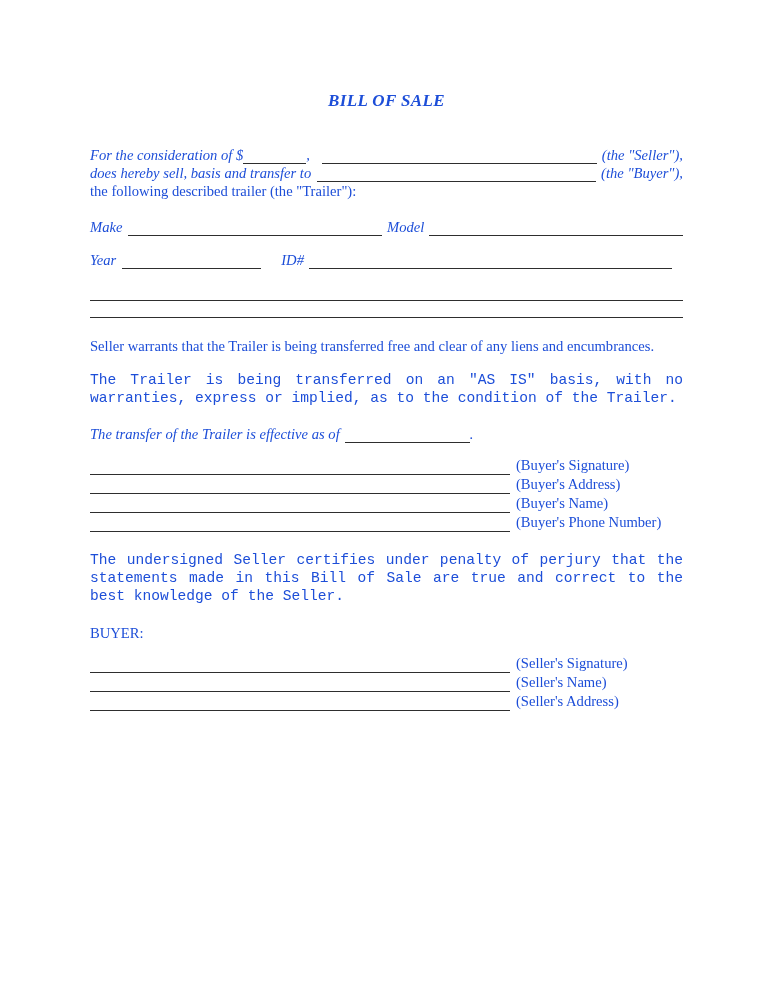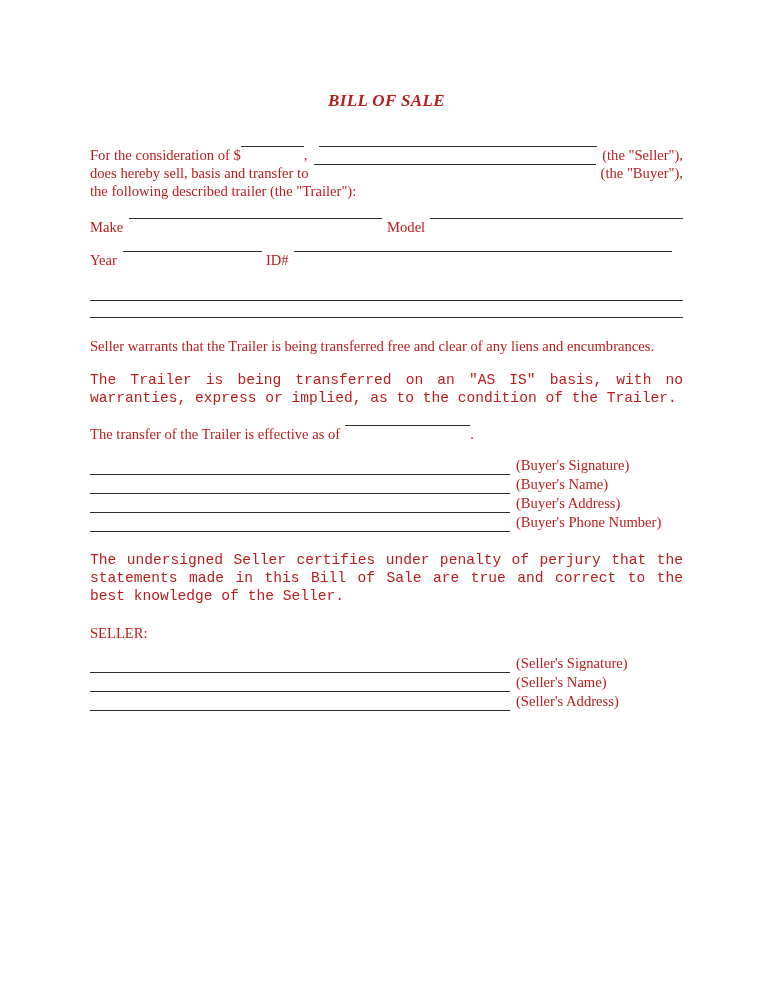--- a/index.html
+++ b/index.html
@@ -1,27 +1,27 @@
 <!DOCTYPE html>
 <html><head>
 <meta charset="utf-8">
 <style>
   * { margin:0; padding:0; box-sizing:border-box; }
   html,body { background:#ffffff; }
   .page {
     width:768px; height:856px; background:#ffffff; overflow:hidden;
     font-family:"Liberation Serif","DejaVu Serif",serif;
-    font-size:14.6px; line-height:18px; color:#b91c1c;border-radius:23px;
+    font-size:14.6px; line-height:18px; color:#1d4ed8;border-radius:23px;
   }
   .content { width:593px; margin-left:90px; padding-top:91px; }
   .title {
     text-align:center; font-weight:bold; font-style:italic;
     font-size:17px; line-height:20px; letter-spacing:0.4px;
   }
-  .frow { display:flex; align-items:flex-start; }
+  .frow { display:flex; align-items:flex-end;font-style:italic; }
   .bl { display:inline-block; border-bottom:1px solid #2e2e2e; }
   .grow { flex:1 1 auto; border-bottom:1px solid #2e2e2e; }
   .fixed { flex:0 0 auto; border-bottom:1px solid #2e2e2e; }
   .nowrap { white-space:nowrap; }
   .intro { margin-top:35px; }
   .jtext { text-align:justify;font-family:Liberation Mono, monospace; }
   .row-make { margin-top:18px; }
   .row-year { margin-top:15px; }
   .desc-block { margin-top:15px; }
   .fullline { height:17px; border-bottom:1px solid #2e2e2e; }
@@ -63,21 +63,21 @@
     <div class="frow row-make">
       <span class="nowrap">Make</span>
       <span class="grow" style="margin:0 5px 0 6px"></span>
       <span class="nowrap">Model</span>
       <span class="grow" style="margin-left:5px"></span>
     </div>
 
     <div class="frow row-year">
       <span class="nowrap">Year</span>
       <span class="fixed" style="width:139px; margin-left:6px"></span>
-      <span class="nowrap" style="margin-left:4px">ID#</span>
+      <span class="nowrap" style="margin-left:20px">ID#</span>
       <span class="grow" style="margin-left:5px; margin-right:11px"></span>
     </div>
 
     <div class="desc-block">
       <div class="fullline"></div>
       <div class="fullline"></div>
     </div>
 
     <div class="clause-liens">Seller warrants that the Trailer is being transferred free and clear of any liens and encumbrances.</div>
 
@@ -90,35 +90,35 @@
     </div>
 
 
     <div class="sig-block">
       <div class="sig-row">
         <span class="fixed"></span>
         <span class="sig-label">(Buyer's Signature)</span>
       </div>
       <div class="sig-row">
         <span class="fixed"></span>
-        <span class="sig-label">(Buyer's Name)</span>
+        <span class="sig-label">(Buyer's Address)</span>
       </div>
       <div class="sig-row">
         <span class="fixed"></span>
-        <span class="sig-label">(Buyer's Address)</span>
+        <span class="sig-label">(Buyer's Name)</span>
       </div>
       <div class="sig-row">
         <span class="fixed"></span>
         <span class="sig-label">(Buyer's Phone Number)</span>
       </div>
     </div>
 
     <div class="cert jtext">The undersigned Seller certifies under penalty of perjury that the statements made in this Bill of Sale are true and correct to the best knowledge of the Seller.</div>
 
-    <div class="section-heading">SELLER:</div>
+    <div class="section-heading">BUYER:</div>
 
     <div class="sig-block seller">
       <div class="sig-row">
         <span class="fixed"></span>
         <span class="sig-label">(Seller's Signature)</span>
       </div>
       <div class="sig-row">
         <span class="fixed"></span>
         <span class="sig-label">(Seller's Name)</span>
       </div>

